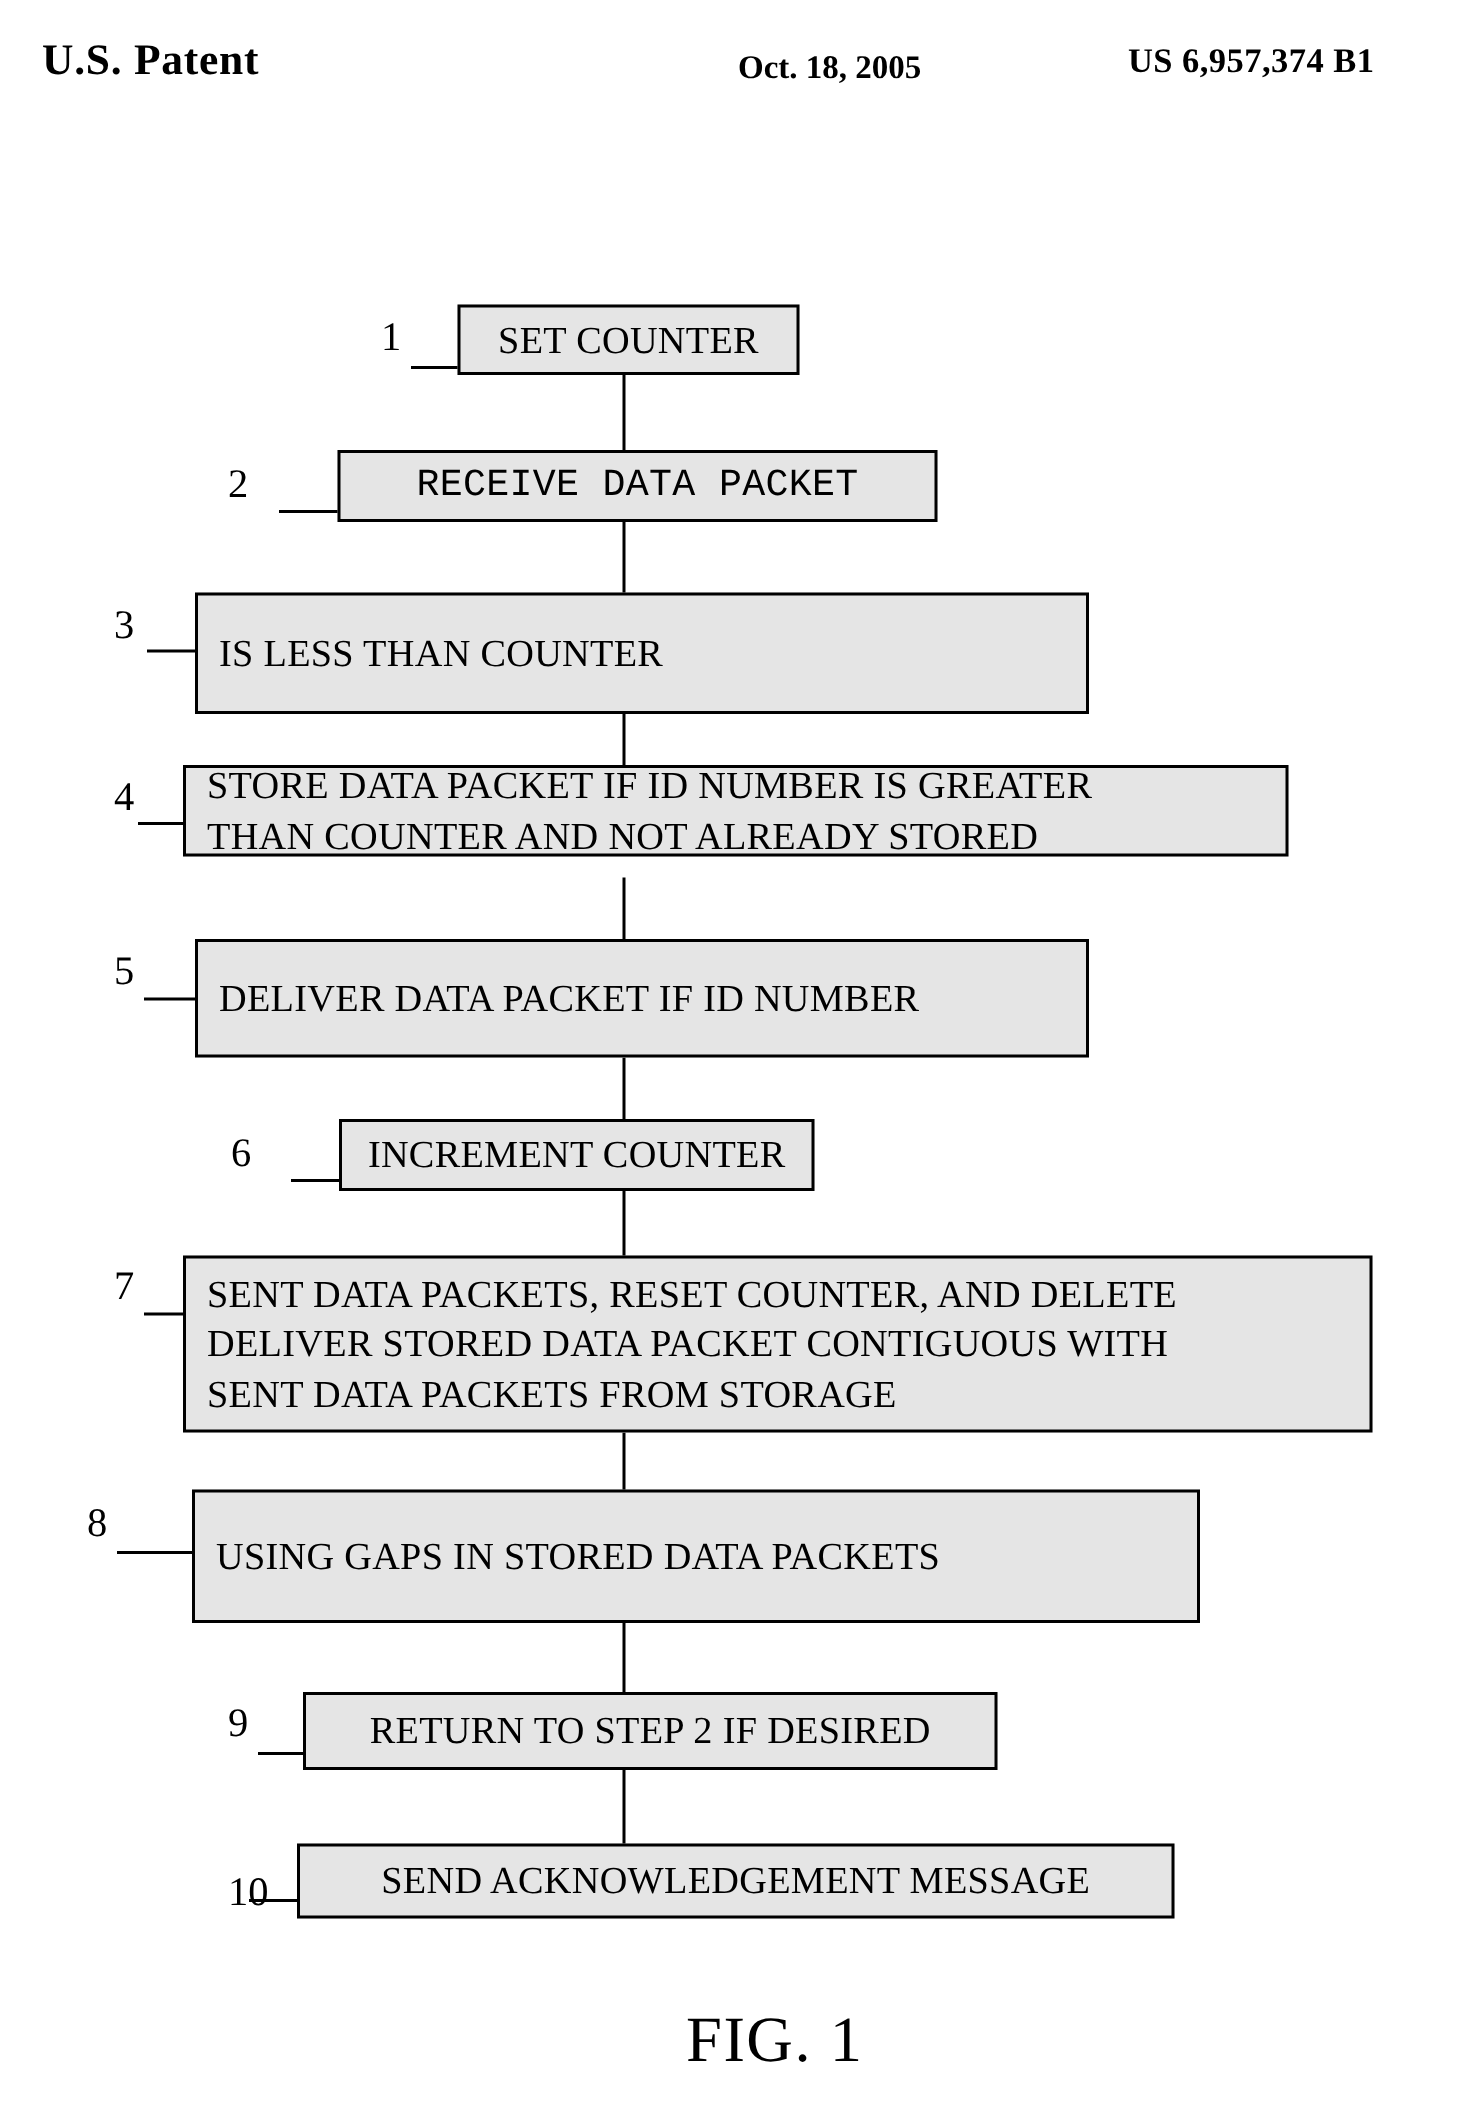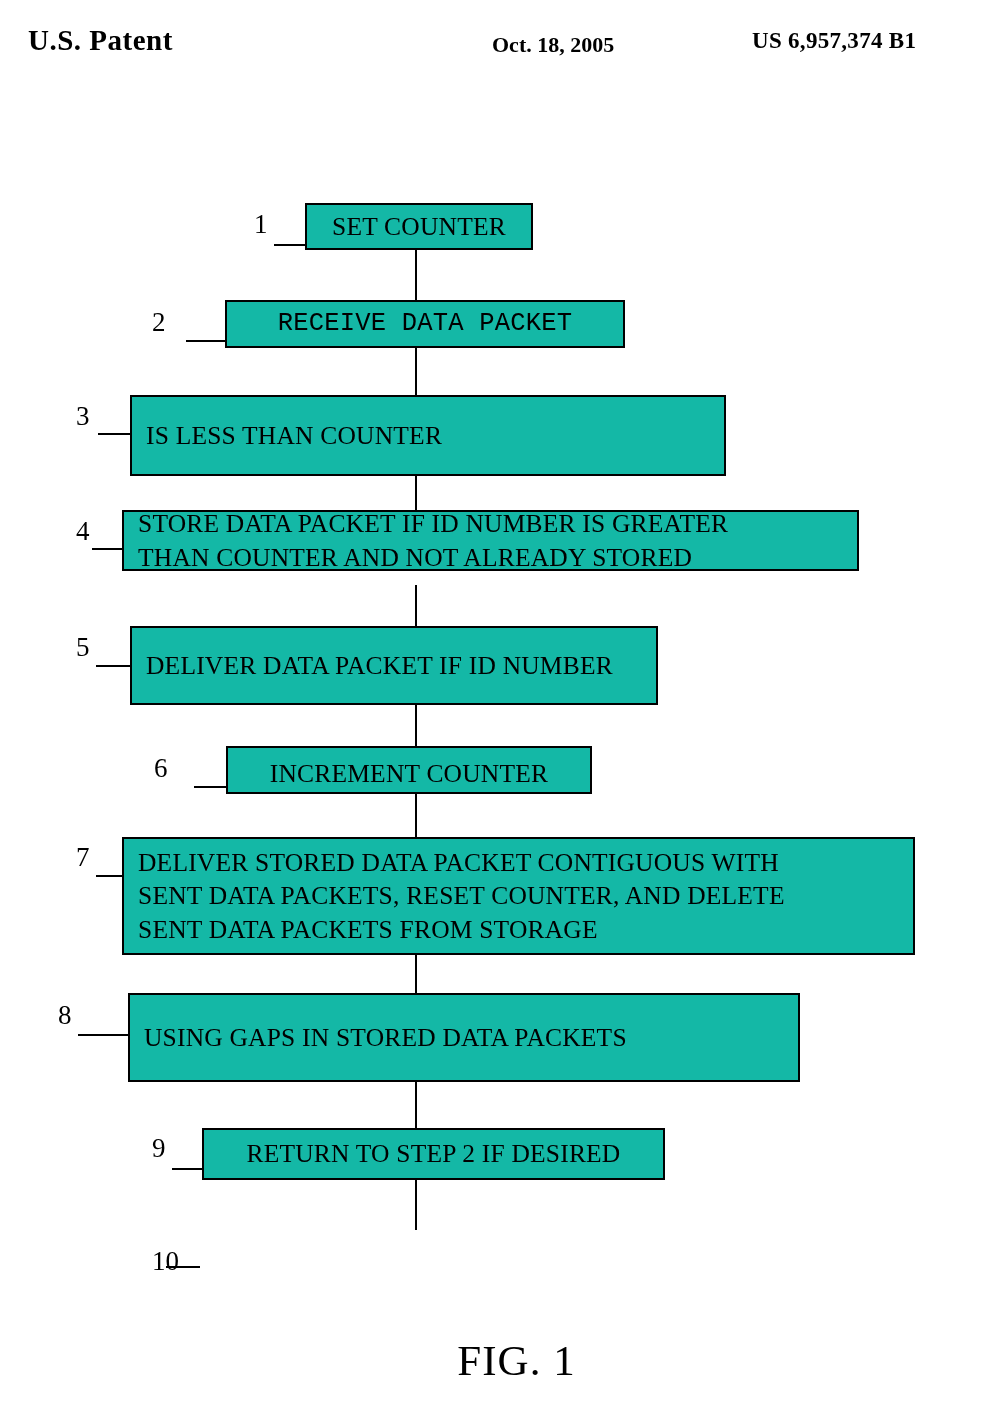--- a/index.html
+++ b/index.html
@@ -58,21 +58,21 @@
     left: 0;
     top: 0;
     width: 983px;
     height: 1412px;
   }
 
   .node {
     position: absolute;
     box-sizing: border-box;
     border: 2px solid #000000;
-    background: #14b8a6;
+    background: #e5e5e5;
     display: flex;
     flex-direction: column;
     justify-content: center;
     padding: 2px 10px 2px 14px;
   }
   .node .line {
     font-size: 25.5px;
     line-height: 1.30;
     white-space: nowrap;
     letter-spacing: 0.2px;
@@ -156,48 +156,51 @@
 
   <div class="ref" style="left:76px; top:518px;">4</div>
   <div class="leader" style="left:92px; top:548px; width:32px;"></div>
   <div class="node" style="left:122px; top:510px; width:737px; height:61px;">
     <div class="line">STORE DATA PACKET IF ID NUMBER IS GREATER</div>
     <div class="line">THAN COUNTER AND NOT ALREADY STORED</div>
   </div>
 
   <div class="ref" style="left:76px; top:634px;">5</div>
   <div class="leader" style="left:96px; top:665px; width:36px;"></div>
-  <div class="node" style="left:130px; top:626px; width:528px; height:79px;">
+  <div class="node" style="left:130px; top:626px; width:596px; height:79px;">
     <div class="line">DELIVER DATA PACKET IF ID NUMBER</div>
   </div>
 
   <div class="ref" style="left:154px; top:755px;">6</div>
   <div class="leader" style="left:194px; top:786px; width:34px;"></div>
-  <div class="node center" style="left:226px; top:746px; width:366px; height:48px;justify-content:flex-end;">
+  <div class="node center" style="left:226px; top:746px; width:317px; height:48px;">
     <div class="line">INCREMENT COUNTER</div>
   </div>
 
   <div class="ref" style="left:76px; top:844px;">7</div>
   <div class="leader" style="left:96px; top:875px; width:28px;"></div>
   <div class="node" style="left:122px; top:837px; width:793px; height:118px;">
+    <div class="line">SENT DATA PACKETS, RESET COUNTER, AND DELETE</div>
     <div class="line">DELIVER STORED DATA PACKET CONTIGUOUS WITH</div>
-    <div class="line">SENT DATA PACKETS, RESET COUNTER, AND DELETE</div>
     <div class="line">SENT DATA PACKETS FROM STORAGE</div>
   </div>
 
   <div class="ref" style="left:58px; top:1002px;">8</div>
   <div class="leader" style="left:78px; top:1034px; width:52px;"></div>
   <div class="node" style="left:128px; top:993px; width:672px; height:89px;">
     <div class="line">USING GAPS IN STORED DATA PACKETS</div>
   </div>
 
   <div class="ref" style="left:152px; top:1135px;">9</div>
   <div class="leader" style="left:172px; top:1168px; width:32px;"></div>
   <div class="node center" style="left:202px; top:1128px; width:463px; height:52px;">
     <div class="line">RETURN TO STEP 2 IF DESIRED</div>
   </div>
 
   <div class="ref" style="left:152px; top:1232px;margin-top:16px;">10</div>
   <div class="leader" style="left:166px; top:1266px; width:34px;"></div>
+  <div class="node center" style="left:198px; top:1229px; width:585px; height:50px;">
+    <div class="line">SEND ACKNOWLEDGEMENT MESSAGE</div>
+  </div>
 
 </div>
 
 <div class="fig-caption">FIG. 1</div>
 
 </body></html>

